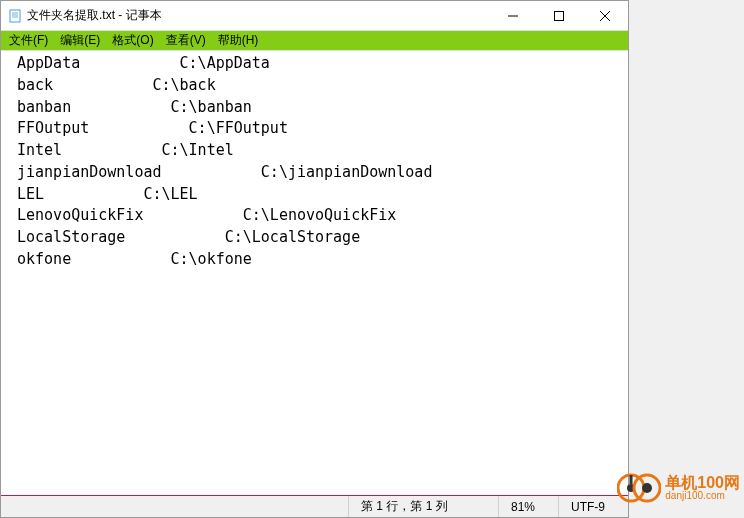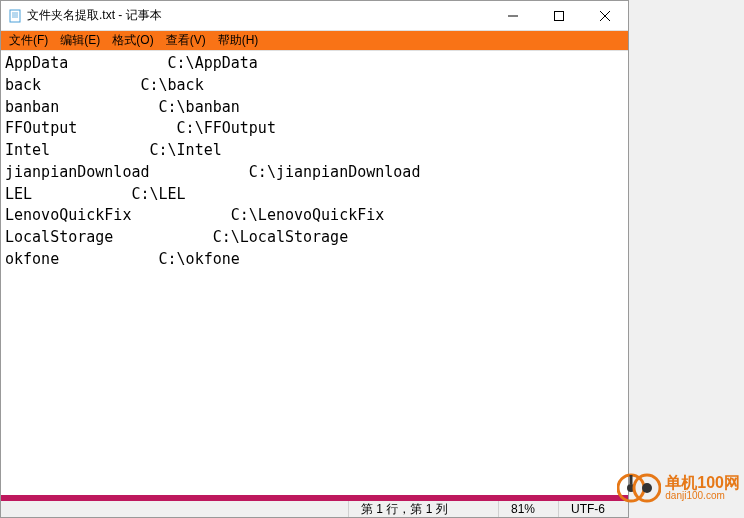--- a/index.html
+++ b/index.html
@@ -51,47 +51,47 @@
       display: flex;
       align-items: center;
       justify-content: center;
       font-family: "Segoe UI Symbol", sans-serif;
       font-size: 10px;
       color: #000;
       cursor: default;
     }
     .menubar {
       height: 20px;
-      background: #f97316;
+      background: #84cc16;
       display: flex;
       align-items: center;
       padding-left: 2px;
       border-bottom: 1px solid #e0e0e0;
     }
     .menu-item {
       padding: 2px 6px;
       font-size: 12px;
       color: #000;
       cursor: default;
     }
     .content {
       flex: 1;
       background: #fff;
-      padding: 2px 4px;
+      padding: 2px 16px;
       font-family: Consolas, "Microsoft YaHei", monospace;
       font-size: 15px;
       line-height: 1.45;
       color: #000;
       white-space: pre;
       overflow: auto;
     }
     .statusbar {
       height: 22px;
       background: #f0f0f0;
-      border-top: 6px solid #be185d;
+      border-top: 1px solid #be185d;
       display: flex;
       align-items: center;
       font-size: 12px;
       color: #000;
     }
     .status-cell {
       padding: 0 12px;
       border-left: 1px solid #d0d0d0;
       height: 100%;
       display: flex;
@@ -173,21 +173,21 @@
 jianpianDownload           C:\jianpianDownload
 LEL           C:\LEL
 LenovoQuickFix           C:\LenovoQuickFix
 LocalStorage           C:\LocalStorage
 okfone           C:\okfone</div>
 
   <div class="statusbar">
     <div class="status-spacer"></div>
     <div class="status-cell" style="min-width:150px">第 1 行，第 1 列</div>
     <div class="status-cell" style="min-width:60px">81%</div>
-    <div class="status-cell" style="min-width:70px">UTF-6</div>
+    <div class="status-cell" style="min-width:70px">UTF-9</div>
   </div>
 </div>
 
 <div class="watermark">
   <svg width="44" height="36" viewBox="0 0 44 36">
     <circle cx="14" cy="18" r="13" fill="none" stroke="#e67817" stroke-width="3"></circle>
     <circle cx="14" cy="18" r="4" fill="#333"></circle>
     <line x1="14" y1="5" x2="14" y2="14" stroke="#333" stroke-width="3"></line>
     <circle cx="30" cy="18" r="13" fill="none" stroke="#e67817" stroke-width="3"></circle>
     <circle cx="30" cy="18" r="5" fill="#333"></circle>

